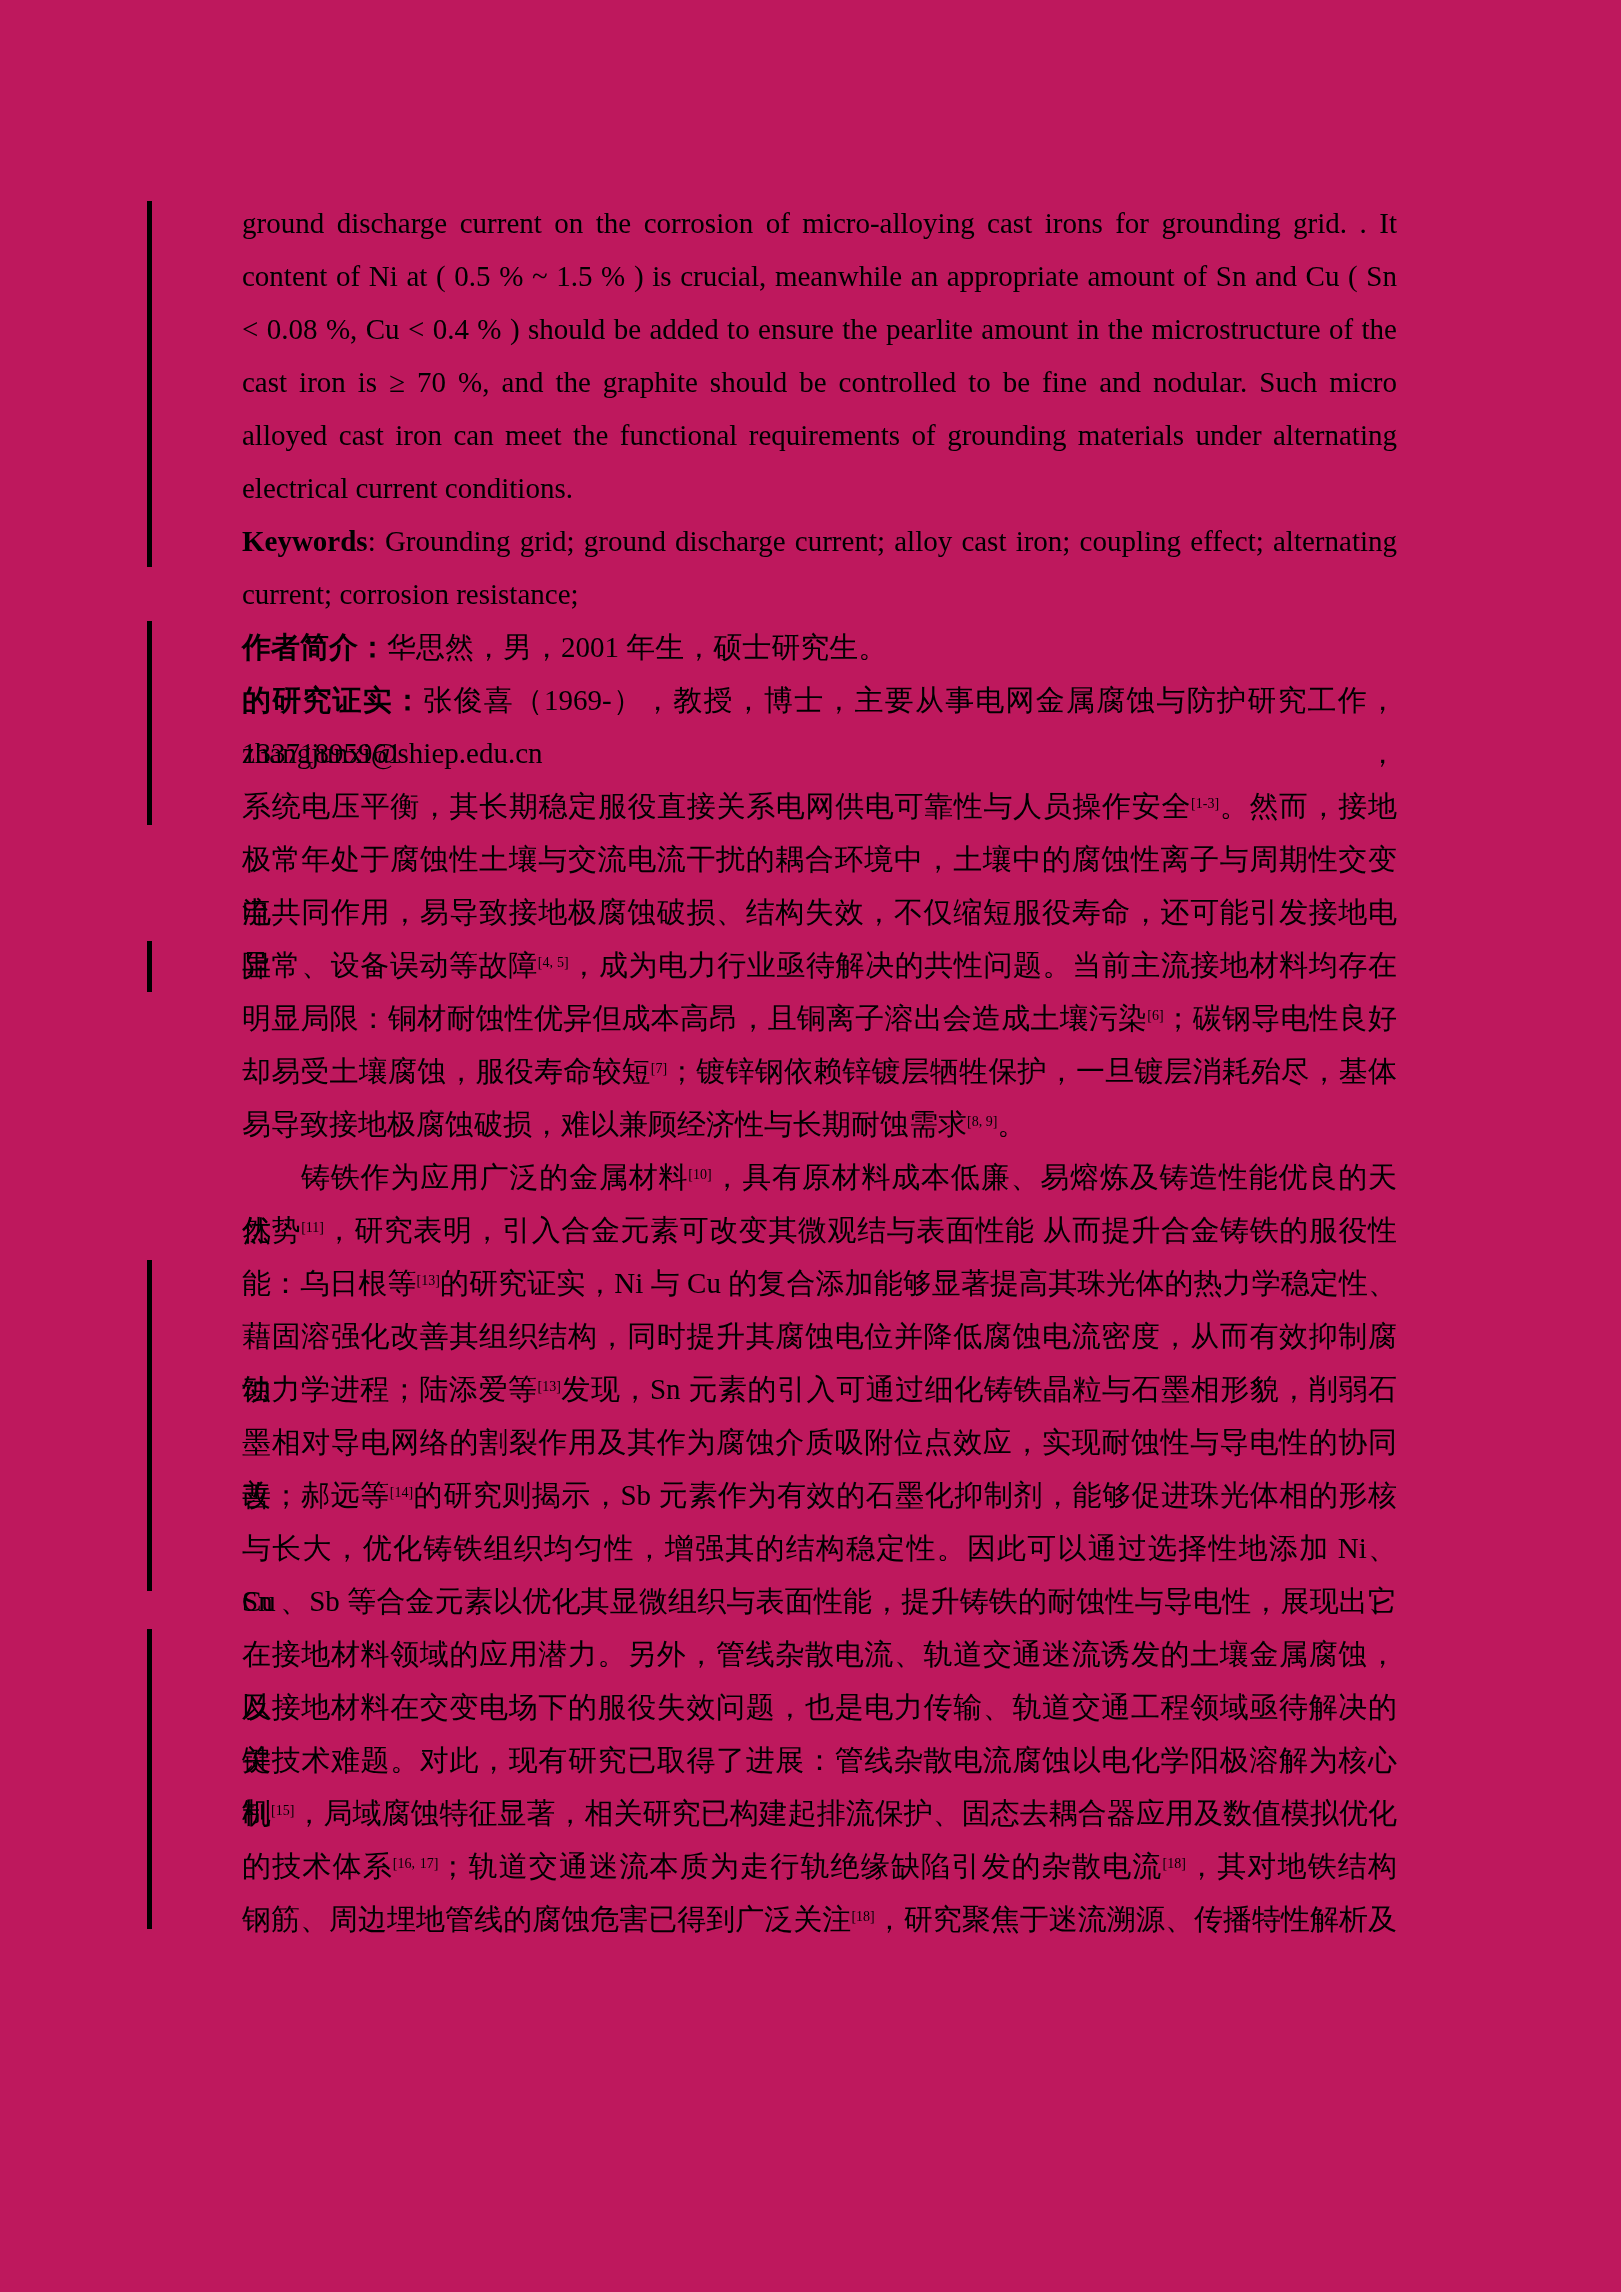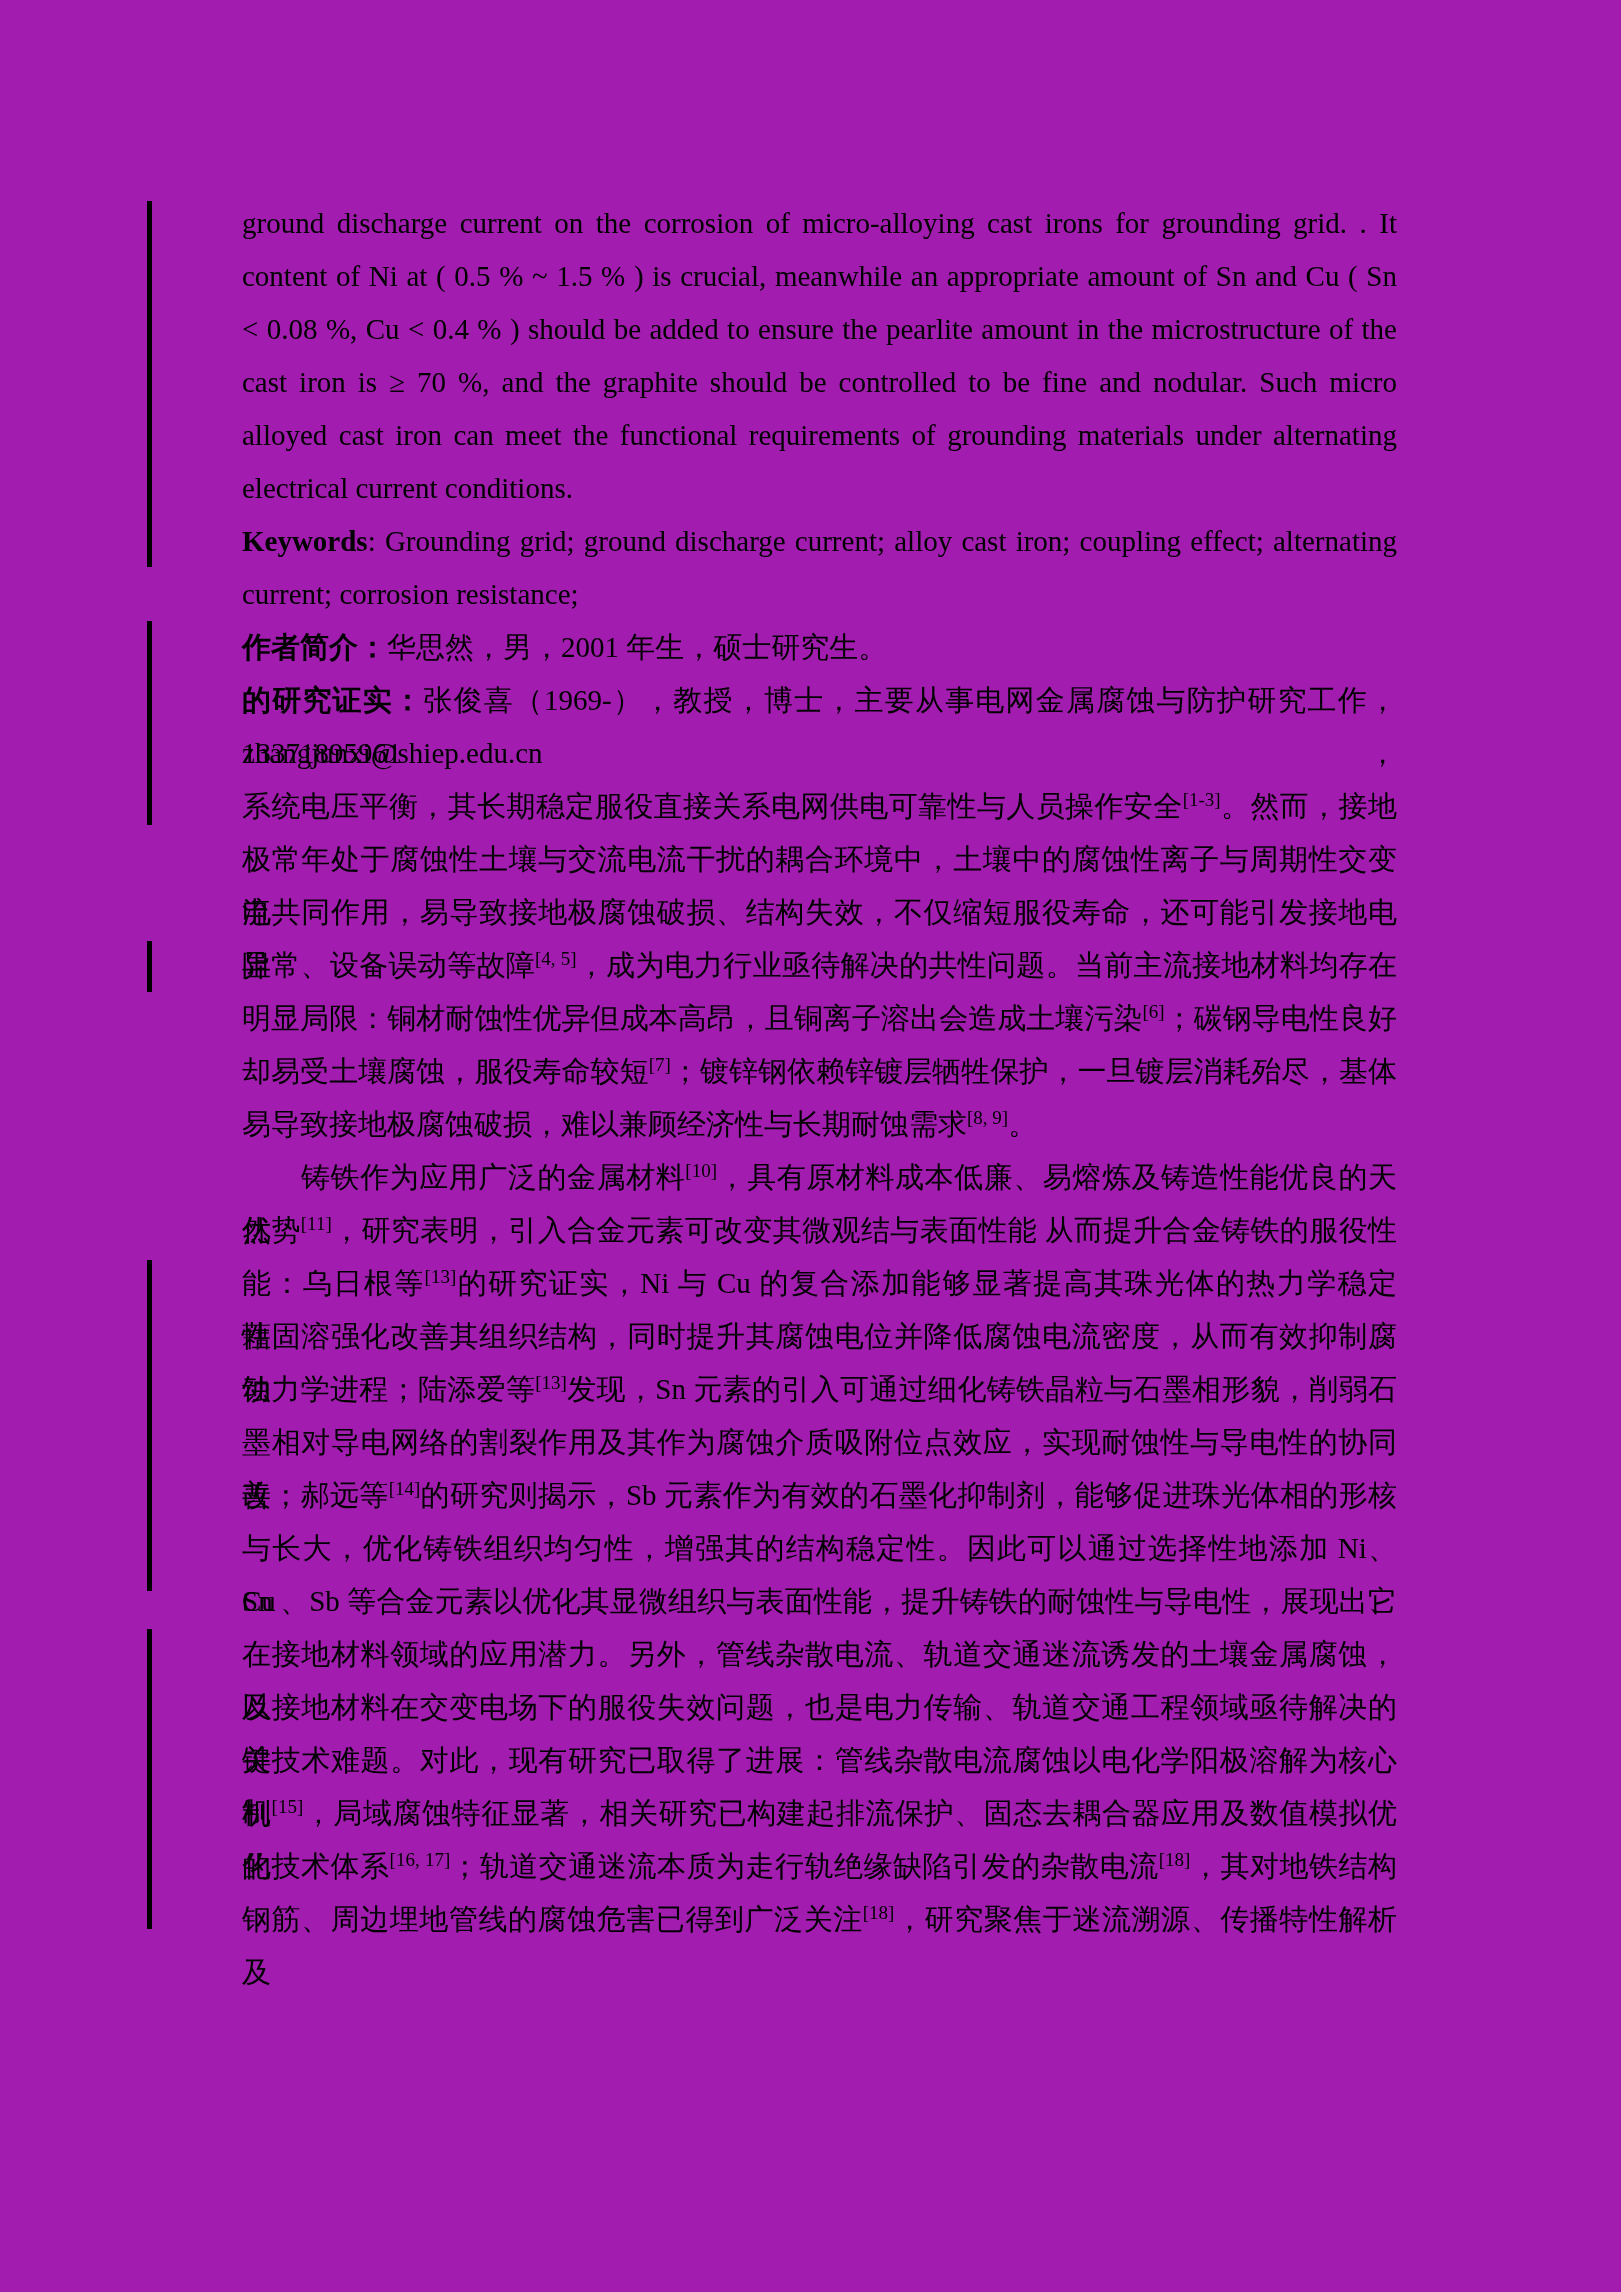--- a/index.html
+++ b/index.html
@@ -4,21 +4,21 @@
 <style>
   html, body {
     margin: 0;
     padding: 0;
     background: #ffffff;
   }
   .page {
     position: relative;
     width: 1621px;
     height: 2293px;
-    background: #a21caf;
+    background: #be185d;
     color: #000000;
     font-family: "Liberation Serif", "DejaVu Serif", serif;
     overflow: hidden;
   }
   .text-block {
     position: absolute;
     left: 242px;
     top: 197px;
     width: 1155px;
   }
@@ -33,21 +33,21 @@
   .line.para-end {
     text-align-last: left;
   }
   .line.indent {
     text-indent: 59px;
   }
   .bold {
     font-weight: bold;
   }
   sup {
-    font-size: 19px;
+    font-size: 14px;
     line-height: 0;
     vertical-align: baseline;
     position: relative;
     top: -0.55em;
   }
   .change-bar {
     position: absolute;
     left: 147px;
     width: 4.9px;
     background: #000000;

